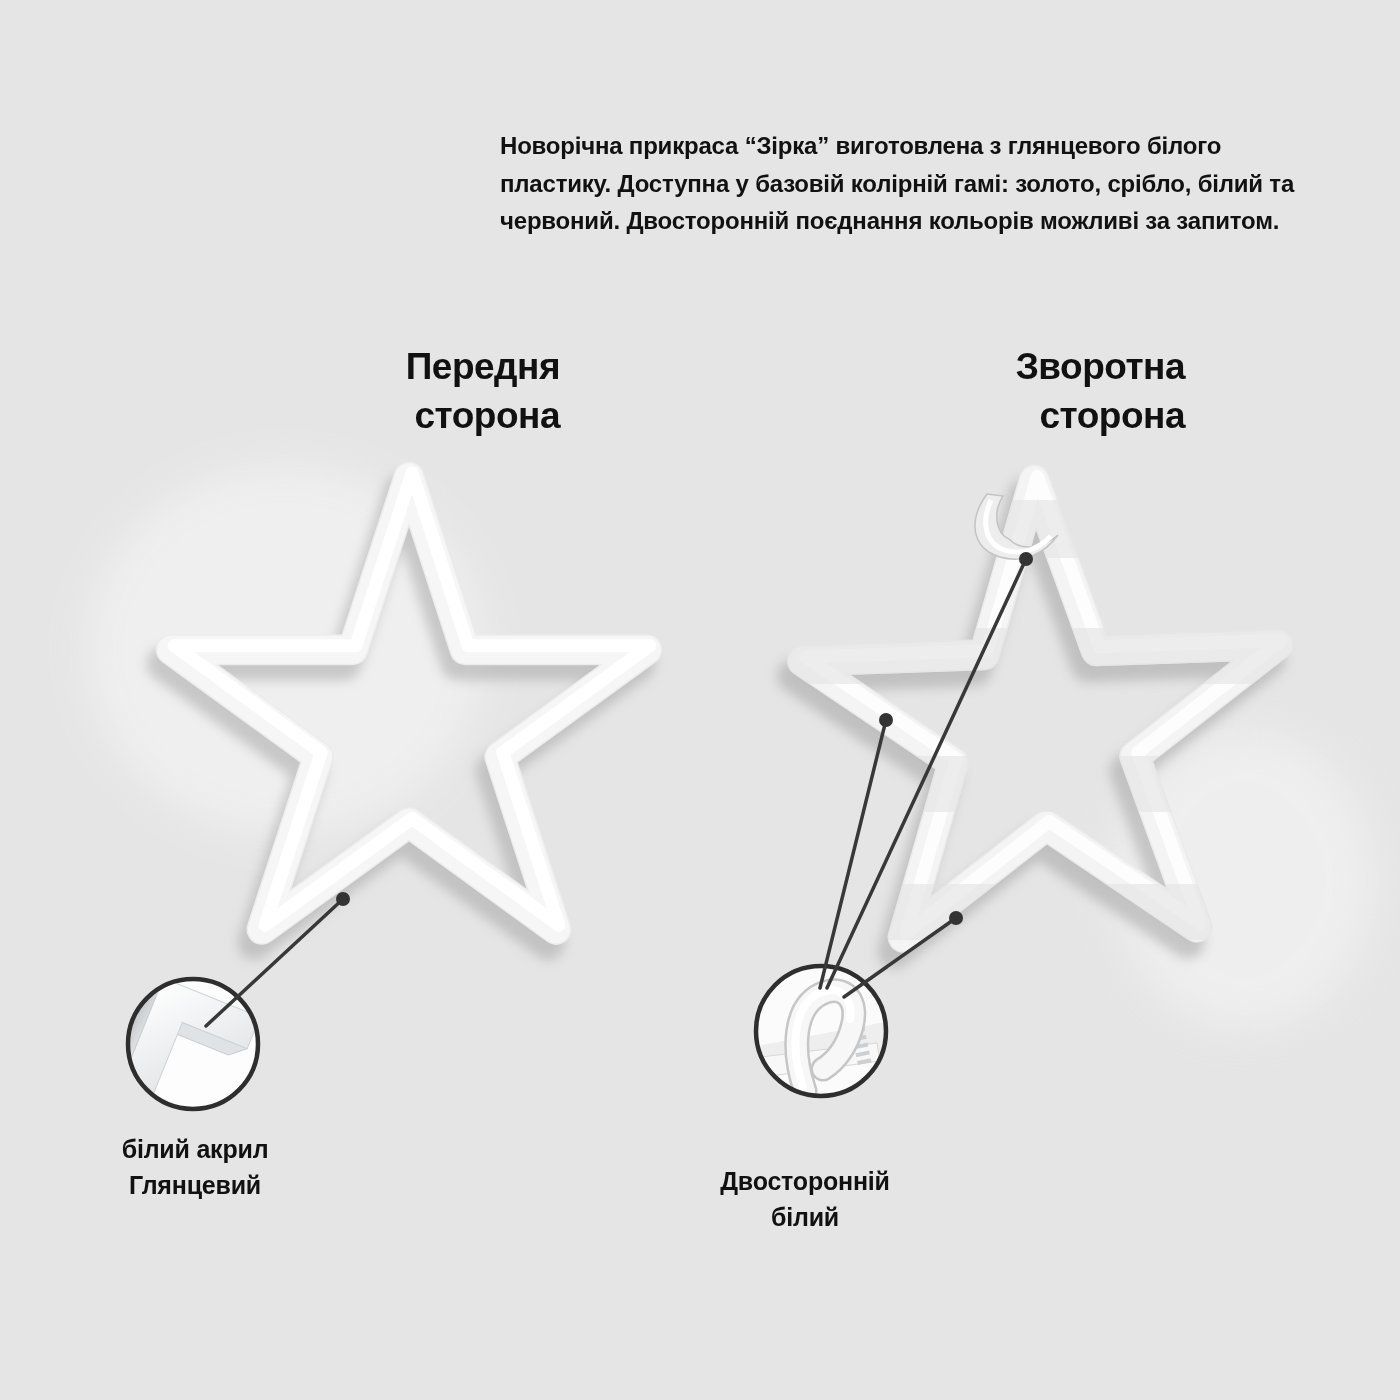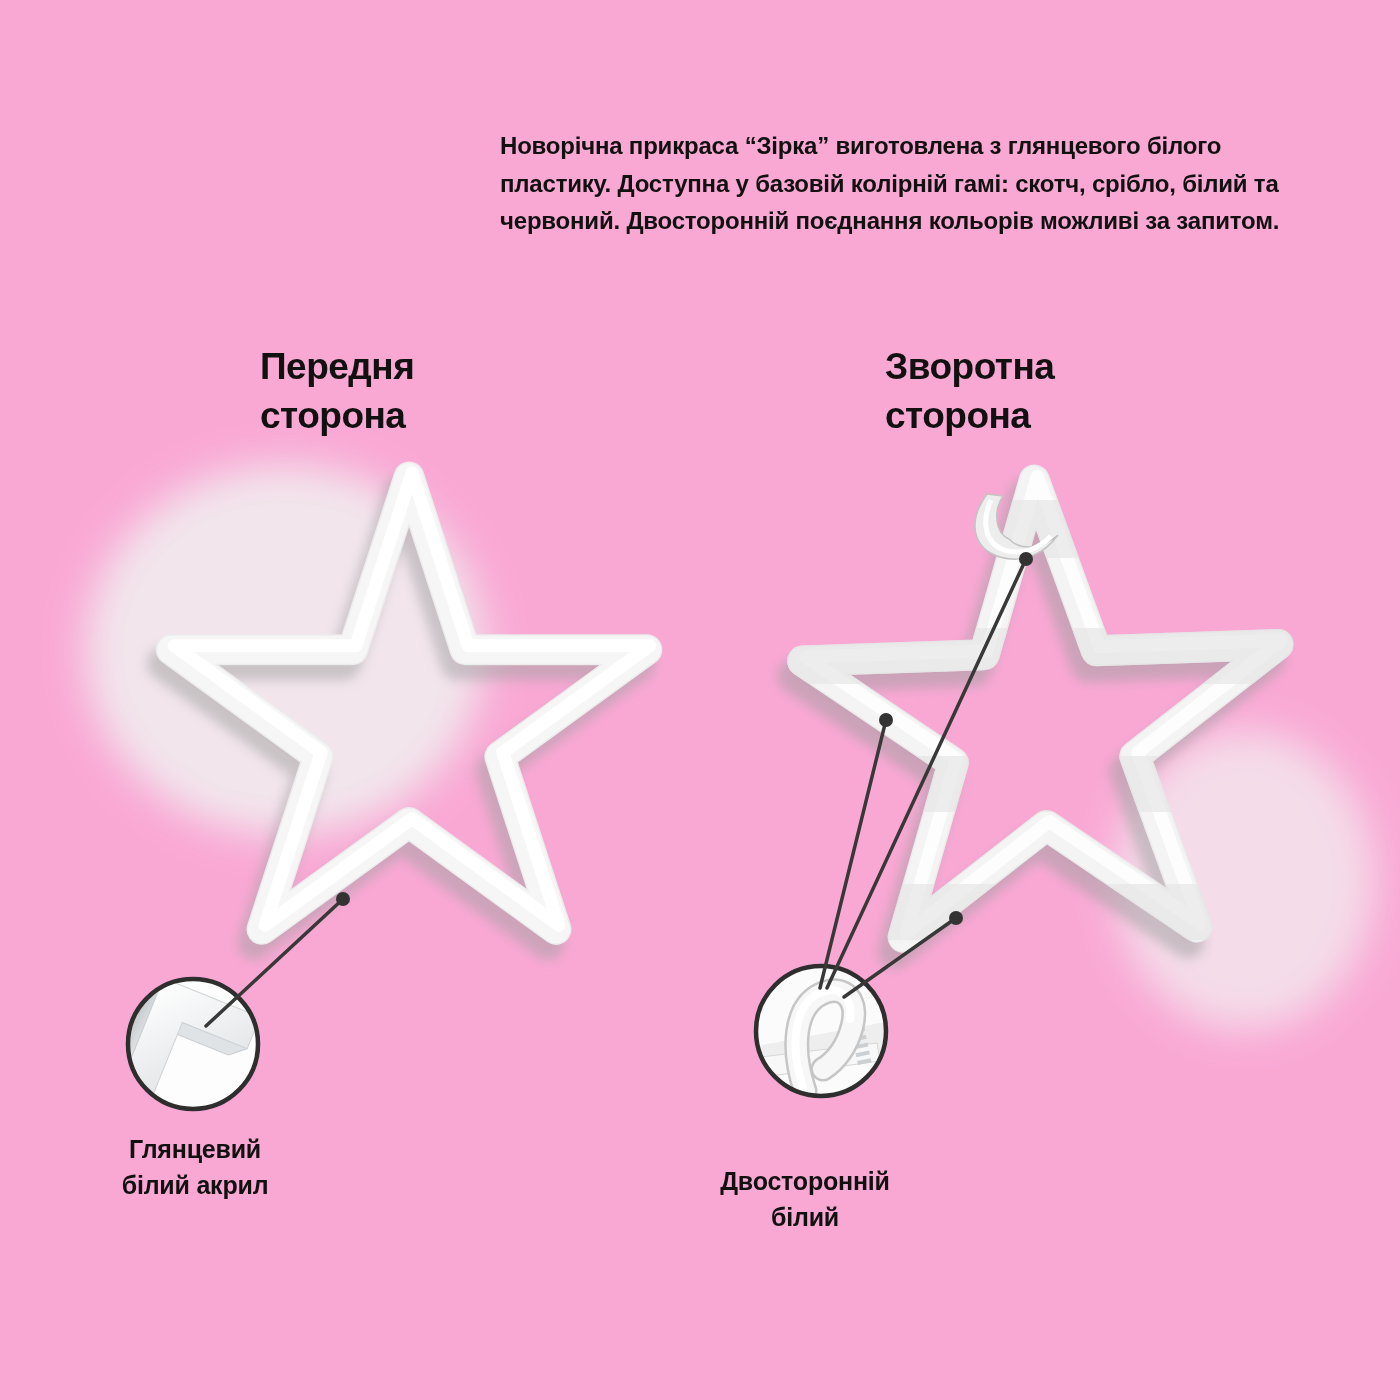--- a/index.html
+++ b/index.html
@@ -1,31 +1,31 @@
 <!DOCTYPE html>
 <html><head>
 <meta charset="utf-8">
 <style>
   html,body{margin:0;padding:0;background:#ffffff;}
   #canvas{
     position:relative;
     width:1400px;height:1400px;
-    background:#f9a8d4;
+    background:#e5e5e5;
     overflow:hidden;
     font-family:"Liberation Sans",sans-serif;
     color:#111111;
   }
   #scene{position:absolute;left:0;top:0;}
   .txt{position:absolute;font-weight:bold;}
   #description{
     left:500px;top:127px;width:820px;
     font-size:24px;line-height:37.5px;letter-spacing:-0.2px;
   }
   .side-title{
-    font-size:37px;line-height:49px;text-align:left;letter-spacing:-0.5px;
+    font-size:37px;line-height:49px;text-align:right;letter-spacing:-0.5px;
   }
   #front-title{left:260px;top:342px;width:300px;}
   #back-title{left:885px;top:342px;width:300px;}
   .callout-label{
     font-size:25px;line-height:36px;text-align:center;letter-spacing:-0.2px;
   }
   #front-callout-label{left:70px;top:1131px;width:250px;}
   #back-callout-label{left:680px;top:1131px;width:250px;margin-top:32px;}
 </style>
 </head>
@@ -149,37 +149,37 @@
       <line x1="886" y1="720" x2="820" y2="988"></line>
       <line x1="956" y1="918" x2="844" y2="997"></line>
     </g>
     <circle cx="1026" cy="559" r="7" fill="#333333"></circle>
     <circle cx="886" cy="720" r="7" fill="#333333"></circle>
     <circle cx="956" cy="918" r="7" fill="#333333"></circle>
   </svg>
 
   <div class="txt" id="description">
     <div>Новорічна прикраса “Зірка” виготовлена з глянцевого білого</div>
-    <div>пластику. Доступна у базовій колірній гамі: скотч, срібло, білий та</div>
+    <div>пластику. Доступна у базовій колірній гамі: золото, срібло, білий та</div>
     <div>червоний. Двосторонній поєднання кольорів можливі за запитом.</div>
   </div>
 
   <div class="txt side-title" id="front-title">
     <div>Передня</div>
     <div>сторона</div>
   </div>
 
   <div class="txt side-title" id="back-title">
     <div>Зворотна</div>
     <div>сторона</div>
   </div>
 
   <div class="txt callout-label" id="front-callout-label">
+    <div>білий акрил</div>
     <div>Глянцевий</div>
-    <div>білий акрил</div>
   </div>
 
   <div class="txt callout-label" id="back-callout-label">
     <div>Двосторонній</div>
     <div>білий</div>
   </div>
 
 </div>
 
 </body></html>

